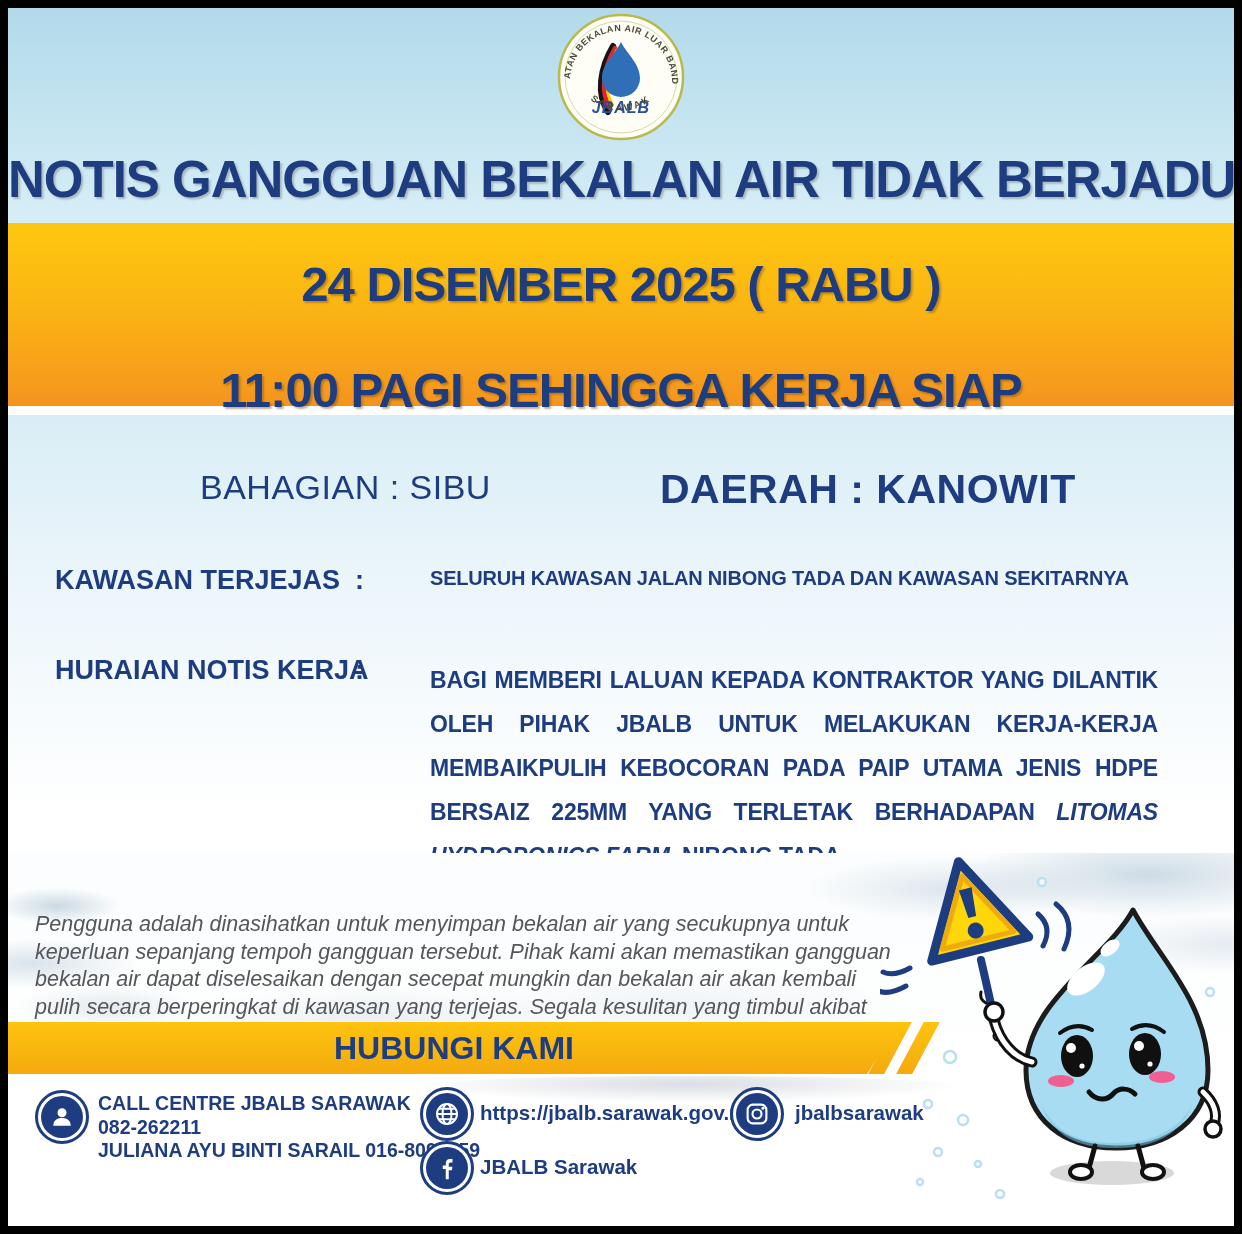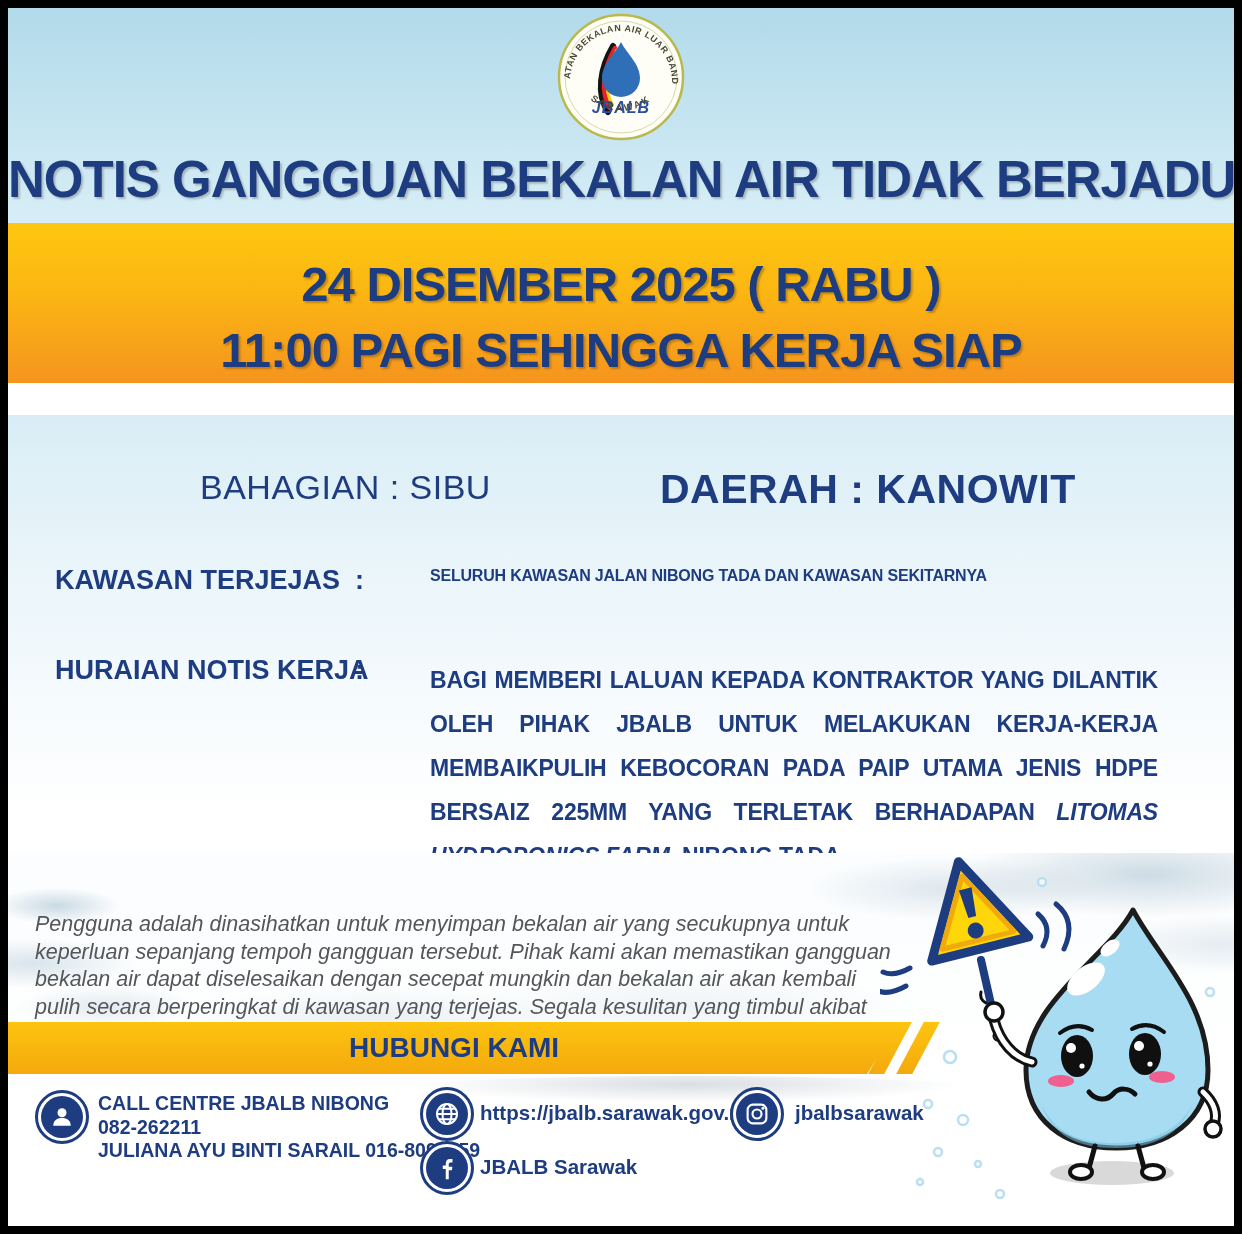--- a/index.html
+++ b/index.html
@@ -19,28 +19,28 @@
     background:linear-gradient(180deg,#b2daea 0%,#c6e5f1 55%,#d7eef7 100%);
   }
   .logo-wrap{position:absolute;left:calc(50% - 65px);top:4px;width:130px;height:130px;}
   .title{
     position:absolute;left:0;top:142px;width:100%;
     text-align:center;font-size:51px;font-weight:bold;letter-spacing:-1px;
     color:#1e3c80;text-shadow:2px 2px 2px rgba(90,90,90,.35);
     white-space:nowrap;
   }
   .schedule-banner{
-    position:absolute;left:0;top:215px;width:100%;height:160px;
+    position:absolute;left:0;top:215px;width:100%;height:183px;
     background:linear-gradient(180deg,#fec70f 0%,#fbb513 45%,#f5941e 100%);
     text-align:center;
   }
   .schedule-line{
     font-size:49px;font-weight:bold;color:#1e3c80;letter-spacing:-1px;
     text-shadow:2px 2px 2px rgba(120,80,20,.45);
-    line-height:66px;white-space:nowrap;
+    line-height:66px;white-space:nowrap;margin-top:40px;
   }
   .schedule-line.first{margin-top:28px;}
   .main-section{
     position:absolute;left:0;top:407px;width:100%;height:440px;
     background:linear-gradient(180deg,#d9edf6 0%,#eaf5fa 35%,#ffffff 90%);
   }
   .splash-band{
     position:absolute;left:0;top:845px;width:100%;height:240px;
     background:
       radial-gradient(ellipse 90px 26px at 4% 22%, rgba(160,188,205,.55), transparent 70%),
@@ -59,41 +59,41 @@
   }
   
   .region-bahagian{position:absolute;left:192px;top:460px;font-size:34px;font-weight:normal;letter-spacing:.5px;}
   .region-daerah{position:absolute;left:652px;top:458px;font-size:41px;font-weight:bold;letter-spacing:.5px;}
   .row-label{position:absolute;font-size:27px;font-weight:bold;letter-spacing:0;}
   .row-colon{position:absolute;font-size:27px;font-weight:bold;}
   .kawasan-label{left:47px;top:557px;}
   .kawasan-colon{left:347px;top:557px;}
   .kawasan-value{
     position:absolute;left:422px;top:559px;width:730px;
-    font-size:16px;font-weight:bold;letter-spacing:-.2px;
+    font-size:20px;font-weight:bold;letter-spacing:-.2px;
   }
   .huraian-label{left:47px;top:647px;}
   .huraian-colon{left:347px;top:647px;}
   .huraian-value{
     position:absolute;left:422px;top:650px;width:728px;
     font-size:23px;font-weight:bold;line-height:44px;text-align:justify;letter-spacing:-.2px;
   }
   .huraian-value i{font-style:italic;}
   .disclaimer{
     position:absolute;left:27px;top:903px;width:868px;
     font-size:21.5px;font-style:italic;line-height:27.5px;
     color:#54565a;letter-spacing:0;
   }
   
   .contact-banner{
     position:absolute;left:0;top:1014px;width:892px;height:52px;
     background:linear-gradient(180deg,#fdc40f,#f4a90d);
     clip-path:polygon(0 0,100% 0,calc(100% - 33px) 100%,0 100%);
     text-align:center;line-height:52px;
-    font-size:28px;font-weight:bold;color:#1e3c80;letter-spacing:0;
+    font-size:32px;font-weight:bold;color:#1e3c80;letter-spacing:0;
   }
   .stripe{
     position:absolute;top:1014px;width:16px;height:52px;
     background:linear-gradient(180deg,#fdc40f,#f4a90d);
     transform:skewX(-28deg);
   }
   .stripe.s1{left:874px;}
   .stripe.s2{left:902px;}
   
   .cicon{
@@ -177,21 +177,21 @@
 
   <div class="cicon icon-person">
     <div class="disc">
         <svg viewBox="0 0 24 24">
       <circle cx="12" cy="8.6" r="3.6" fill="#fff"></circle>
       <path d="M5,19 c0,-4.2 3,-6.2 7,-6.2 s7,2 7,6.2 z" fill="#fff"></path>
     </svg>
       </div>
   </div>
   <div class="c1-lines">
-    <div class="c1-line">CALL CENTRE JBALB NIBONG</div>
+    <div class="c1-line">CALL CENTRE JBALB SARAWAK</div>
     <div class="c1-line">082-262211</div>
     <div class="c1-line">JULIANA AYU BINTI SARAIL 016-8091659</div>
   </div>
 
   <div class="cicon icon-globe">
     <div class="disc">
         <svg viewBox="0 0 24 24" fill="none" stroke="#fff" stroke-width="1.6">
       <circle cx="12" cy="12" r="8"></circle>
       <ellipse cx="12" cy="12" rx="3.6" ry="8"></ellipse>
       <path d="M4,12 h16 M5.6,7.8 h12.8 M5.6,16.2 h12.8"></path>

